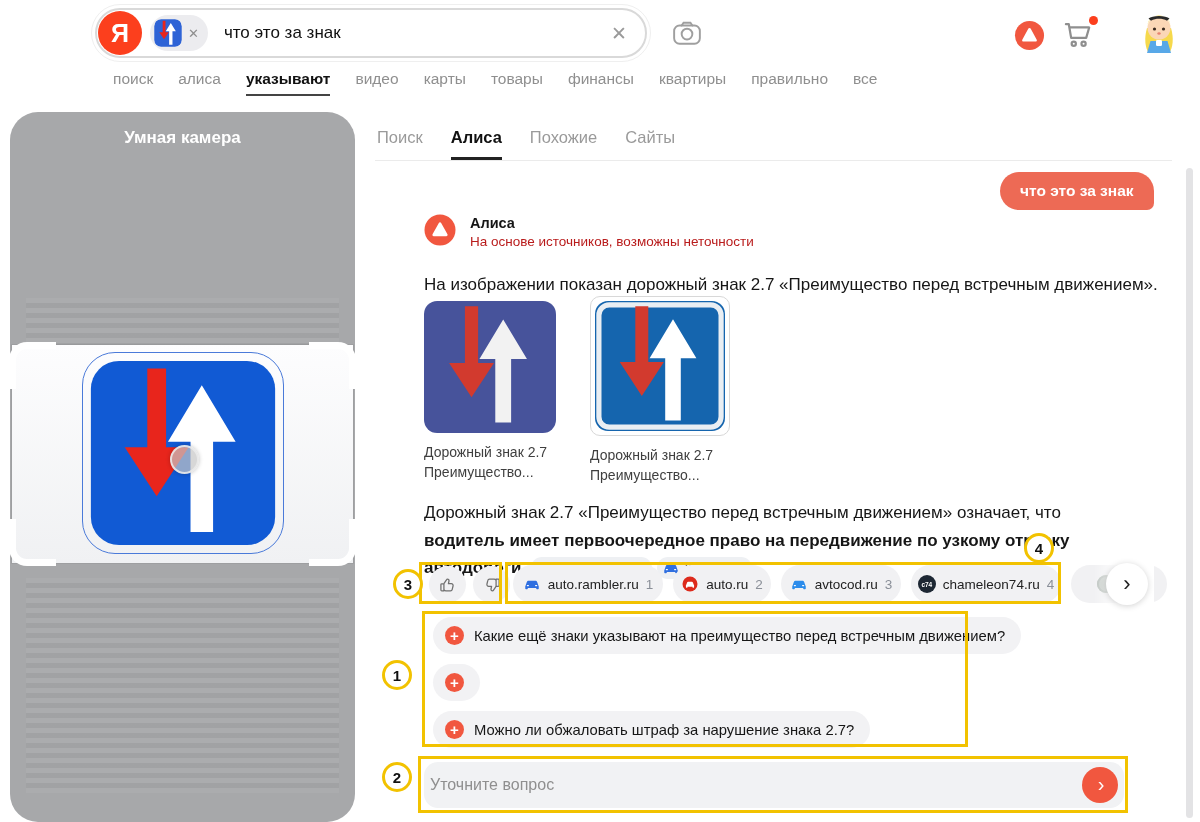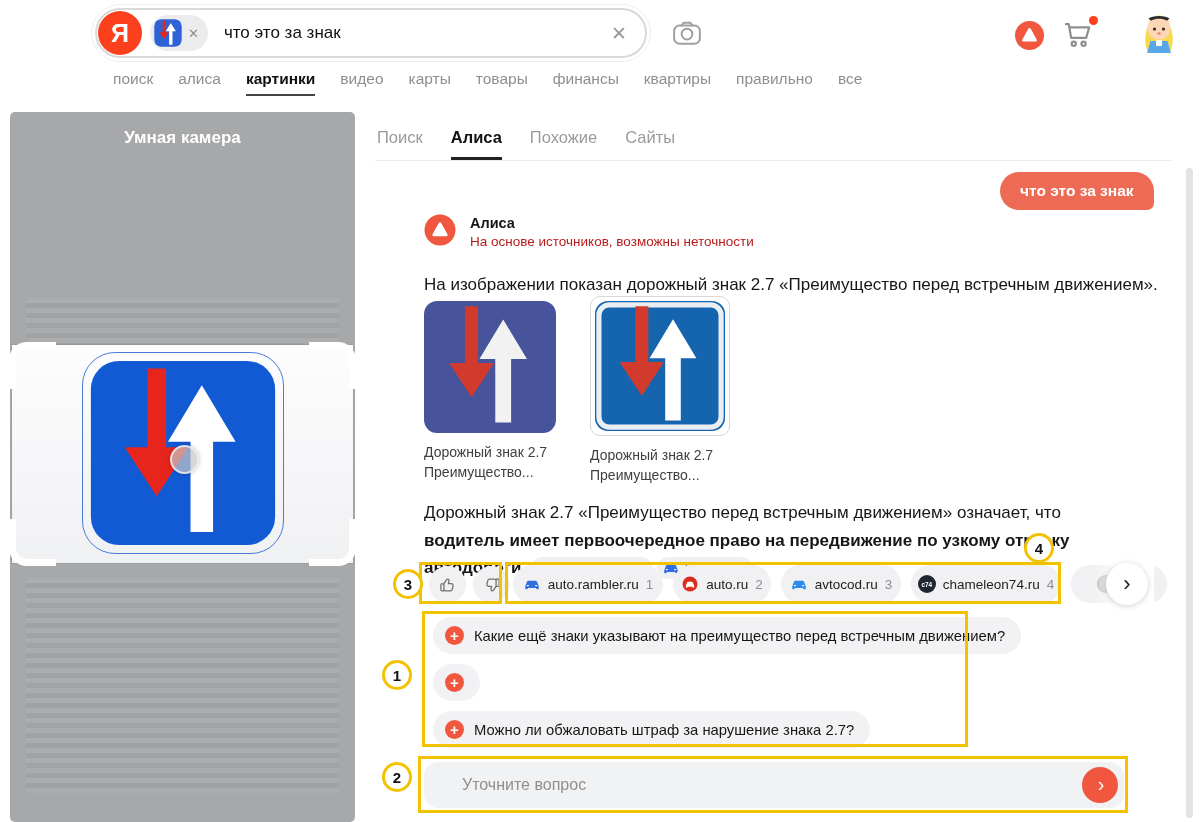--- a/index.html
+++ b/index.html
@@ -19,21 +19,21 @@
   .cam-btn{position:absolute;left:672px;top:19px;width:30px;height:28px;}
   .alice-top{position:absolute;left:1014px;top:20px;width:31px;height:31px;}
   .cart{position:absolute;left:1062px;top:18px;width:34px;height:32px;}
   .cart-dot{position:absolute;left:1089px;top:16px;width:9px;height:9px;border-radius:50%;background:#fc3f1d;}
   .avatar{position:absolute;left:1133px;top:6px;width:52px;height:52px;}
   .nav{position:absolute;left:113px;top:70px;display:flex;gap:25px;font-size:15.5px;color:#8f8f8f;}
   .nav-item{cursor:pointer;padding-bottom:6px;}
   .nav-item.active{color:#111;font-weight:700;border-bottom:2px solid #444;}
 
   
-  .camera-panel{position:absolute;left:10px;top:112px;width:345px;height:710px;background:#a7a8aa;border-radius:5px;overflow:hidden;}
+  .camera-panel{position:absolute;left:10px;top:112px;width:345px;height:710px;background:#a7a8aa;border-radius:28px;overflow:hidden;}
   .cam-title{margin-top:16px;text-align:center;color:#fff;font-weight:700;font-size:17px;}
   .bands{position:absolute;left:16px;right:16px;background:repeating-linear-gradient(180deg,rgba(255,255,255,.05) 0 5px,rgba(0,0,0,.035) 5px 10px);}
   .bands.b1{top:186px;height:148px;}
   .bands.b2{top:466px;height:215px;}
   .selection{position:absolute;left:2px;top:233px;width:341px;height:218px;background:linear-gradient(180deg,#fdfdfe,#f0f1f3);box-shadow:0 0 0 1px rgba(0,0,0,.05);}
   .corner{position:absolute;width:40px;height:40px;border:0 solid #fff;}
   .corner.tl{left:-3px;top:-3px;border-top-width:7px;border-left-width:7px;border-top-left-radius:18px;}
   .corner.tr{right:-3px;top:-3px;border-top-width:7px;border-right-width:7px;border-top-right-radius:18px;}
   .corner.bl{left:-3px;bottom:-3px;border-bottom-width:7px;border-left-width:7px;border-bottom-left-radius:18px;}
   .corner.br{right:-3px;bottom:-3px;border-bottom-width:7px;border-right-width:7px;border-bottom-right-radius:18px;}
@@ -83,21 +83,21 @@
   .more-btn{position:absolute;left:1106px;top:563px;width:42px;height:42px;border-radius:50%;background:#fff;
     box-shadow:0 1px 6px rgba(0,0,0,.18);display:flex;align-items:center;justify-content:center;font-size:22px;color:#222;cursor:pointer;}
 
   .suggestions{position:absolute;left:433px;top:617px;display:flex;flex-direction:column;gap:10px;align-items:flex-start;}
   .sugg{height:37px;background:#f2f2f4;border-radius:19px;display:flex;align-items:center;gap:10px;
     padding:0 16px 0 12px;font-size:14.8px;white-space:nowrap;cursor:pointer;}
   .plus{width:19px;height:19px;border-radius:50%;background:#f1573f;color:#fff;display:flex;align-items:center;
     justify-content:center;font-size:15px;font-weight:700;line-height:1;flex:0 0 auto;}
 
   .askbar{position:absolute;left:424px;top:762px;width:700px;height:46px;background:#f1f2f4;border-radius:14px;
-    display:flex;align-items:center;padding:0 6px 0 36px;box-sizing:border-box;}
+    display:flex;align-items:center;padding:0 6px 0 4px;box-sizing:border-box;}
   .ask-input{flex:1;border:none;outline:none;background:transparent;font-size:16px;color:#111;font-family:inherit;}
   .ask-input::placeholder{color:#8f8f8f;}
   .send{width:36px;height:36px;border-radius:50%;background:#f1573f;border:none;color:#fff;font-size:20px;
     display:flex;align-items:center;justify-content:center;cursor:pointer;padding:0 0 2px 2px;}
 
   .scrollbar{position:absolute;left:1186px;top:168px;width:7px;height:650px;border-radius:4px;background:#e3e3e5;}
 
   
   .abox{position:absolute;border:3px solid #f2c200;box-sizing:border-box;z-index:5;pointer-events:none;}
   .abox.b1{left:422px;top:611px;width:546px;height:136px;}
@@ -166,21 +166,21 @@
         <circle cx="30.5" cy="23" r="1.6" fill="#3a2a20"></circle>
       <ellipse cx="26" cy="27.5" rx="1.7" ry="1.2" fill="#e8836f"></ellipse>
       <path d="M17.5 35h17l3.5 12h-24z" fill="#58a8e8"></path>
       <rect x="23" y="34" width="6" height="6" rx="1.2" fill="#fff"></rect>
     </svg>
   </div>
 
   <nav class="nav">
     <span class="nav-item">поиск</span>
     <span class="nav-item">алиса</span>
-    <span class="nav-item active">картинки</span>
+    <span class="nav-item active">указывают</span>
     <span class="nav-item">видео</span>
     <span class="nav-item">карты</span>
     <span class="nav-item">товары</span>
     <span class="nav-item">финансы</span>
     <span class="nav-item">квартиры</span>
     <span class="nav-item">правильно</span>
     <span class="nav-item">все</span>
   </nav>
 
   <aside class="camera-panel">

